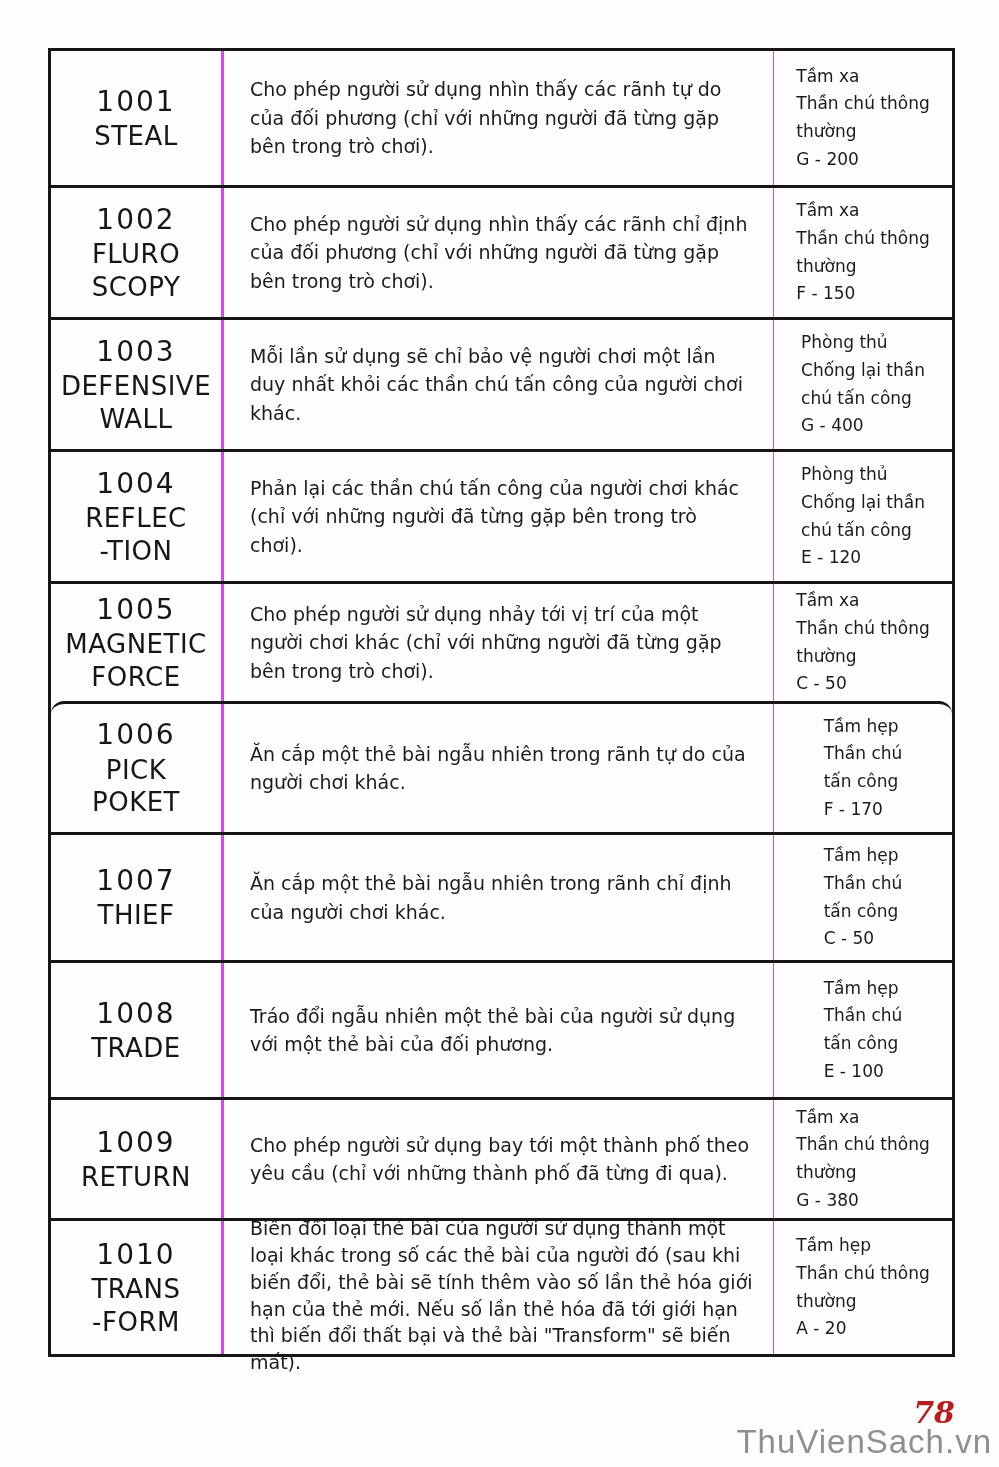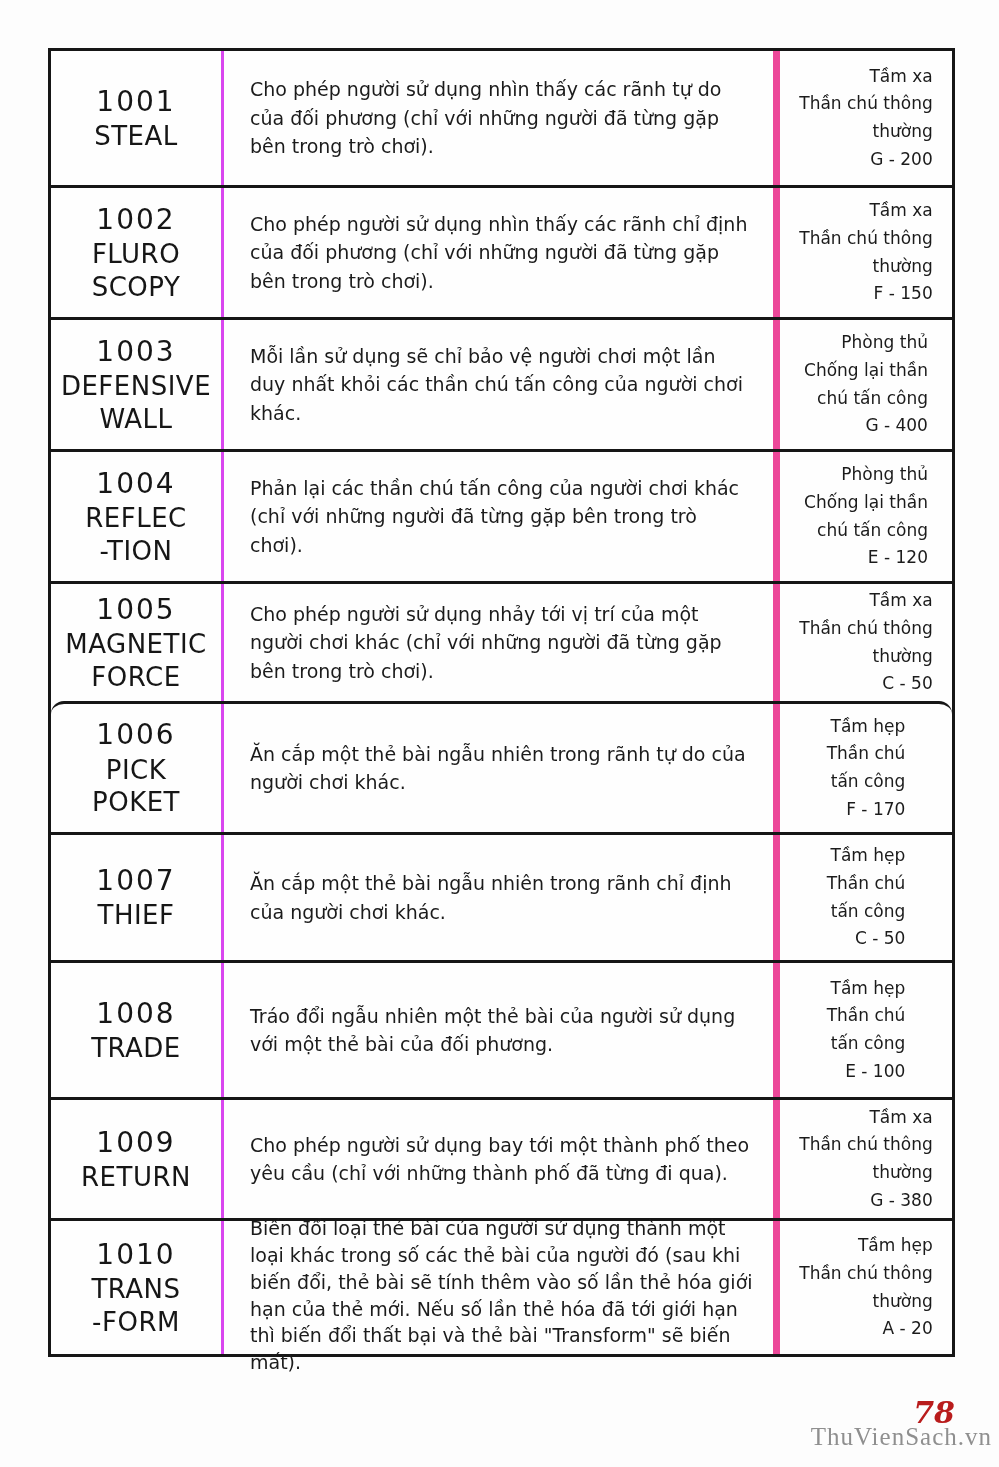--- a/index.html
+++ b/index.html
@@ -90,23 +90,23 @@
   .row:nth-child(10) .desc {
     font-size: 19px;
     line-height: 1.42;
     margin-top: 16px;
   }
 
   
   .cell-type {
     flex: 0 0 179px;
     width: 179px;
-    border-left: 7px solid #ec4899;
+    border-left: 1px solid #ec4899;
     align-items: center;
-    text-align: right;
+    text-align: left;
     padding: 0 4px;
   }
   .type {
     font-size: 17px;
     line-height: 1.62;
     white-space: pre-line;
     color: #1b1b1b;
   }
 
   
@@ -118,23 +118,23 @@
     font-style: italic;
     font-weight: bold;
     font-size: 30px;
     color: #b91c1c;
   }
 
   .watermark {
     position: absolute;
     top: 1423px;
     right: 7px;
-    font-family: Liberation Serif, serif;
+    font-family: Liberation Sans, sans-serif;
     font-weight: 200;
-    font-size: 25px;
+    font-size: 33px;
     letter-spacing: 1px;
     color: #8f8f8f;
   }
 </style>
 </head>
 <body>
 
 <div class="page">
 
   <div class="spell-table">

